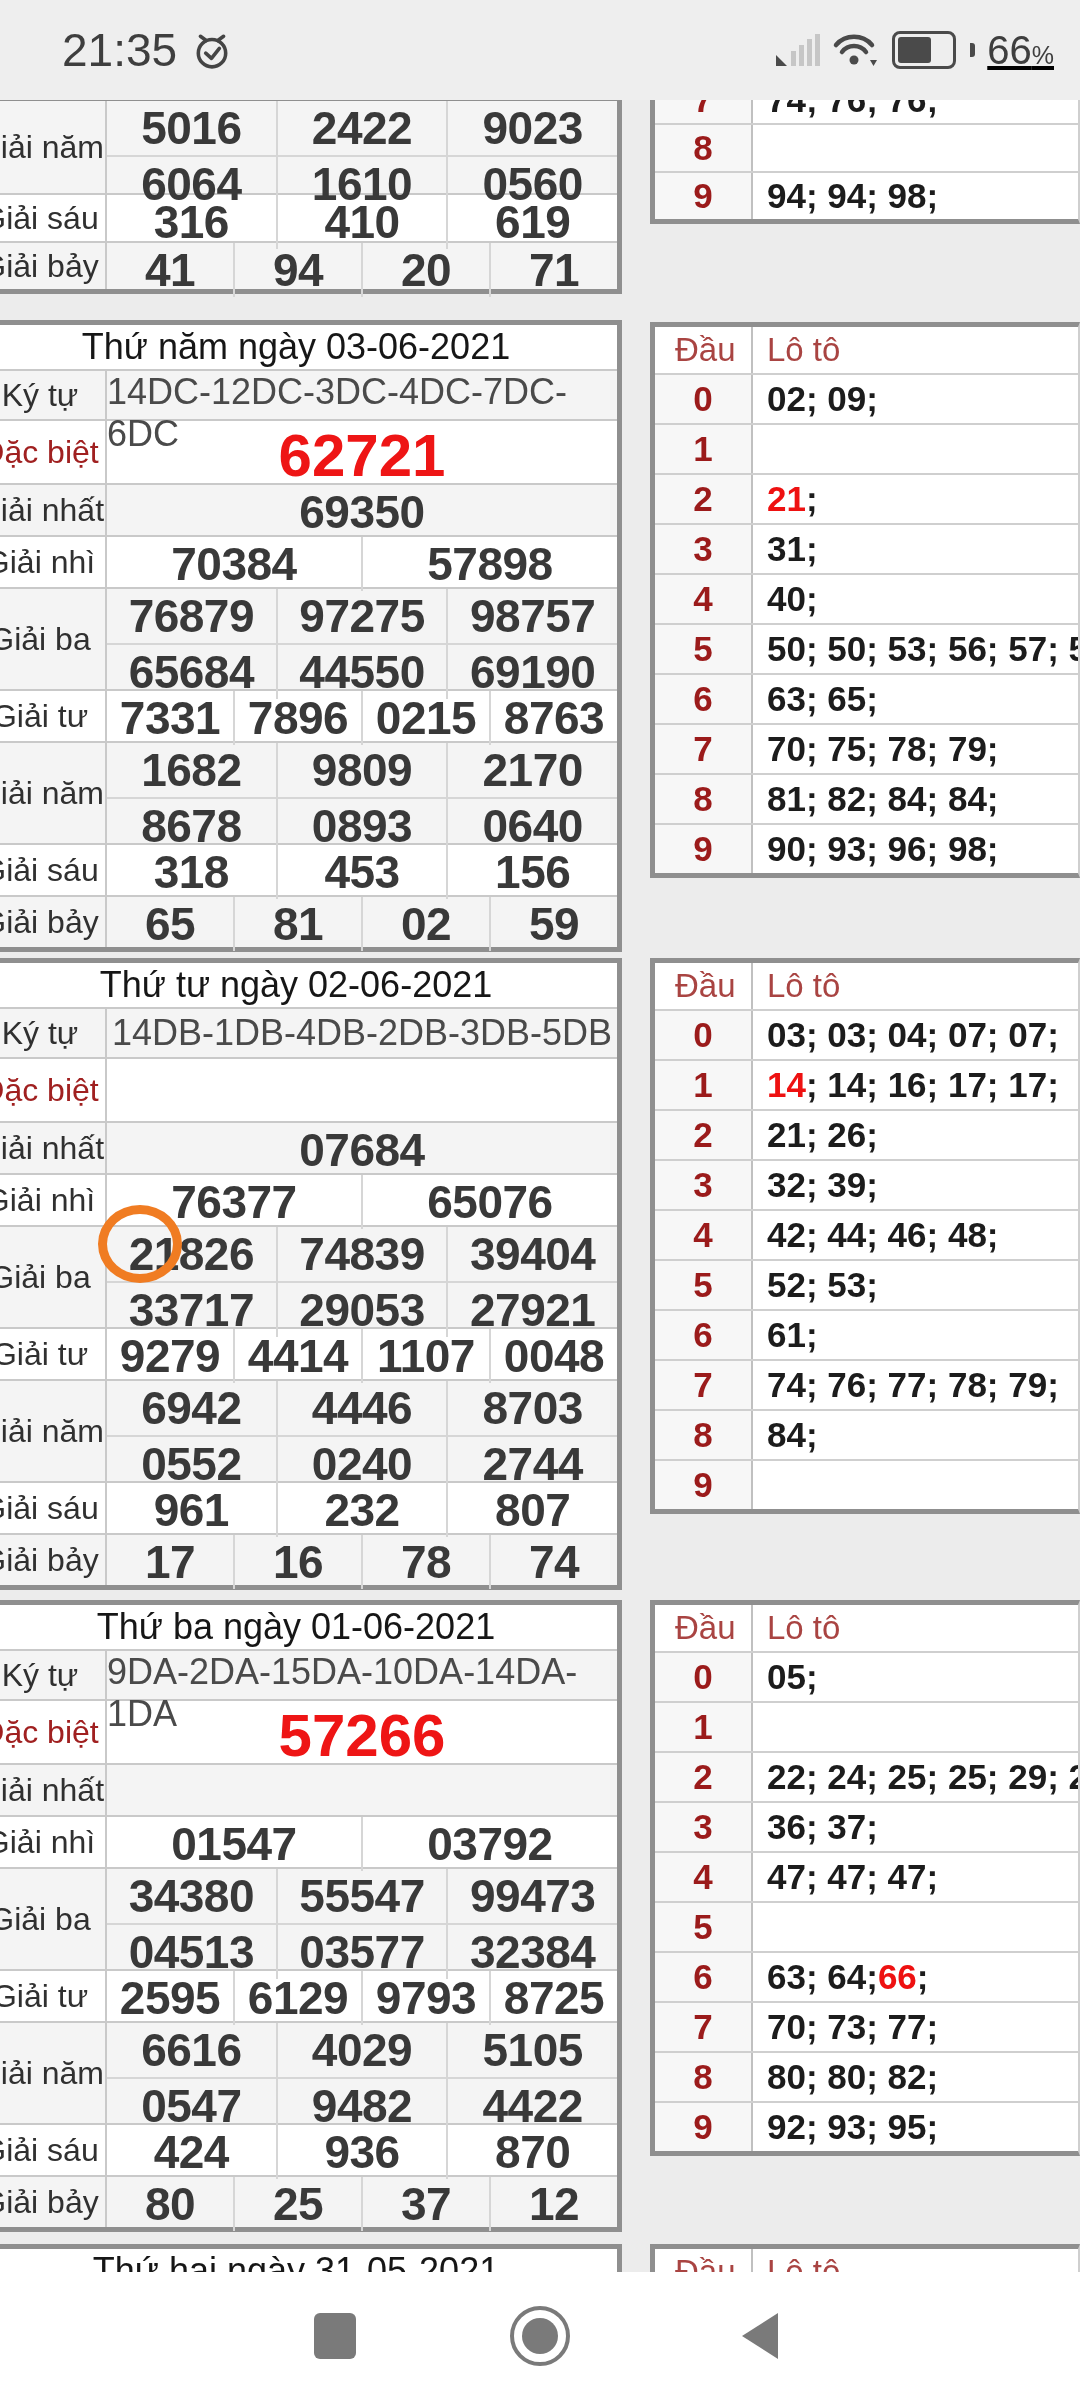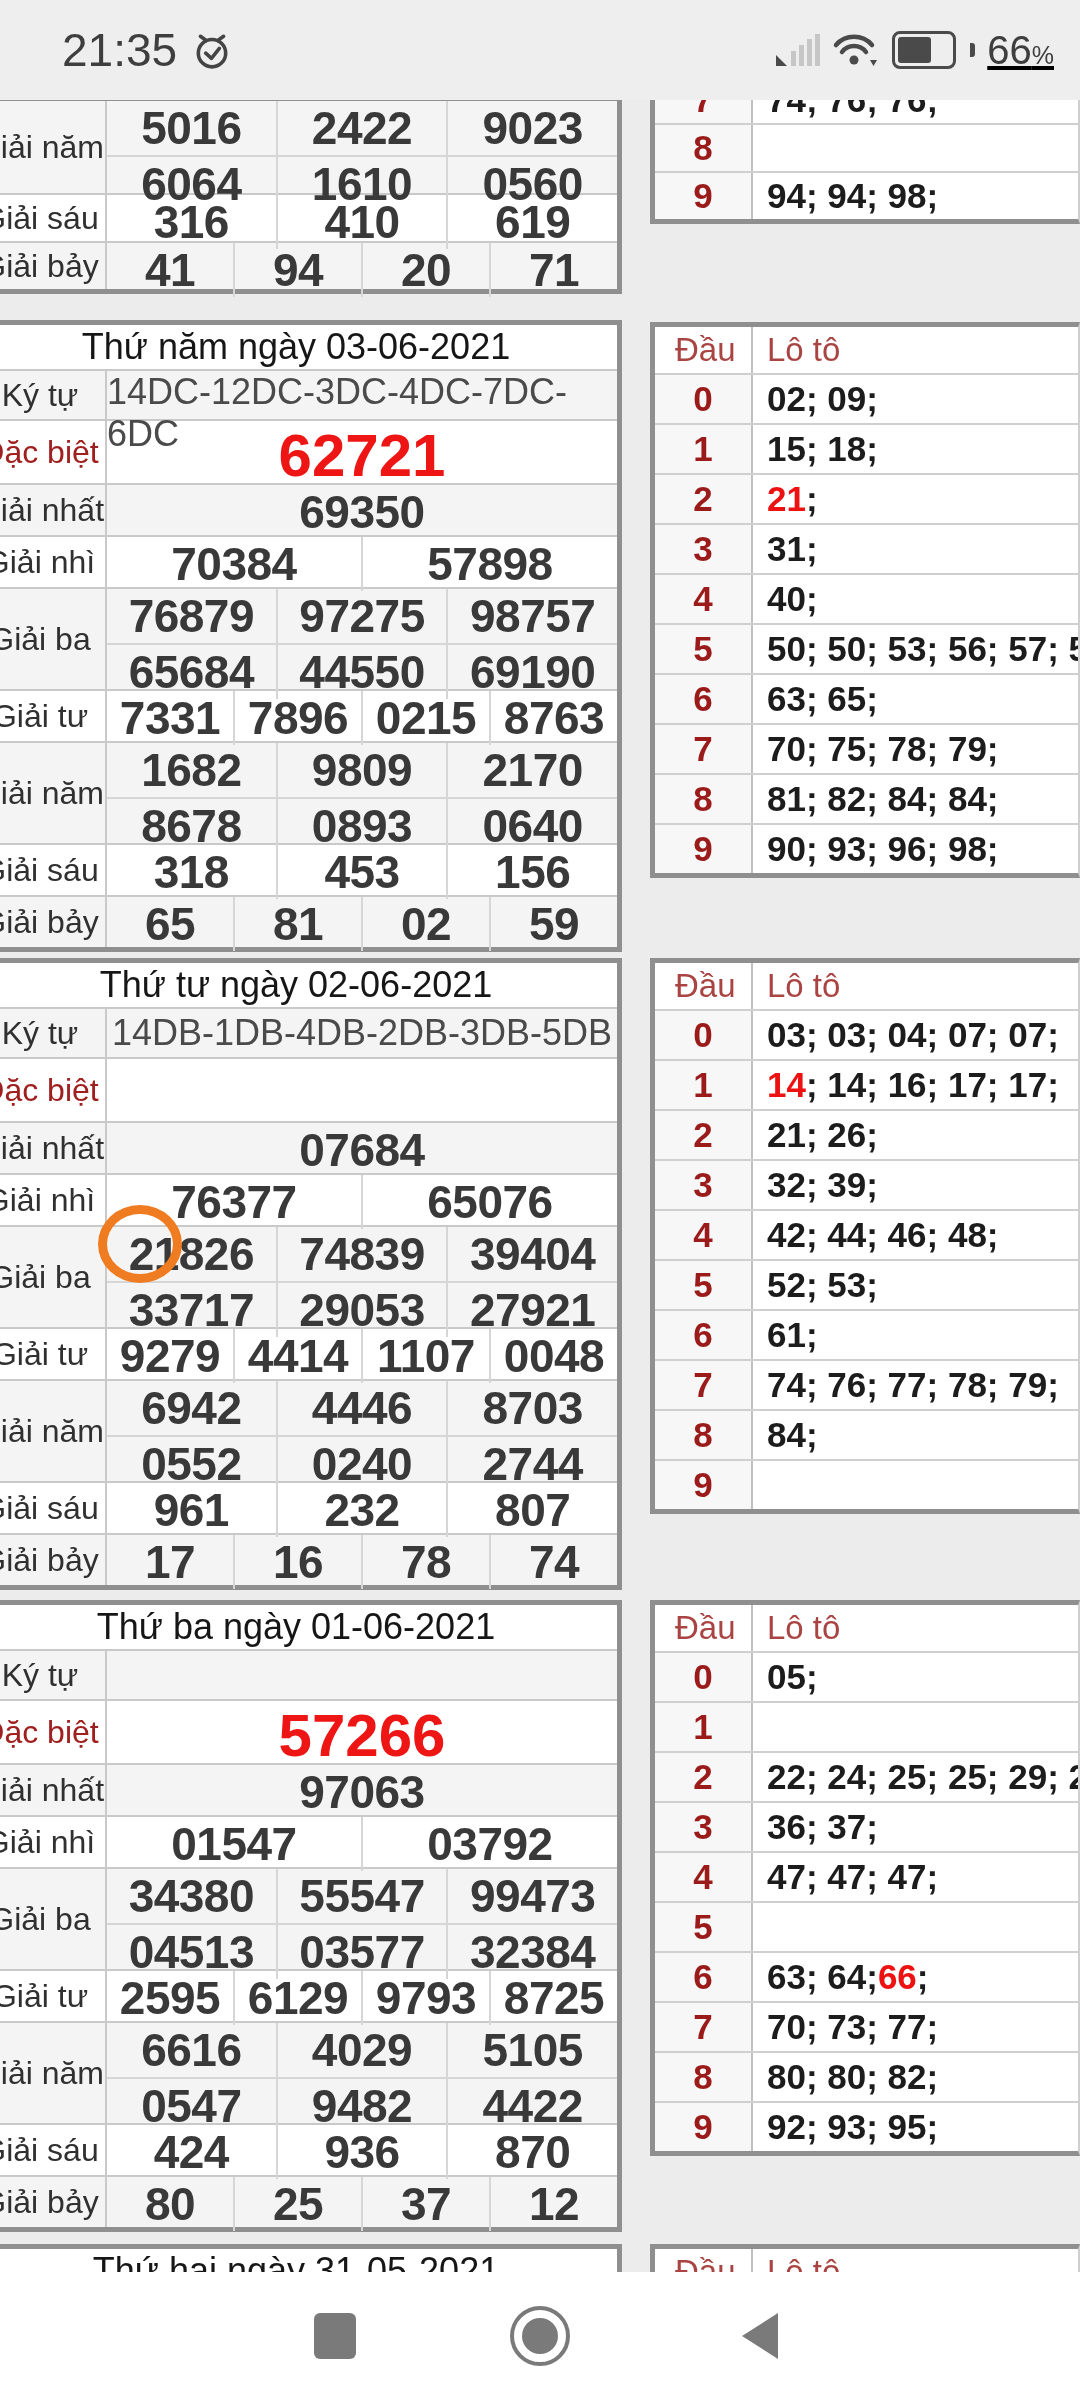--- a/index.html
+++ b/index.html
@@ -334,36 +334,36 @@
           <div class="vcell num">78</div>
           <div class="vcell num">74</div>
         </div>
       </div>
     </div>
   </div>
 <div class="lt" id="lt3" style="top:1600px">
     <div class="ldate">Thứ ba ngày 01-06-2021</div>
     <div class="lrow band-kytu">
       <div class="lab">Ký tự</div>
+      <div class="vwrap">
+        <div class="vrow">
+          <div class="vcell kytu-v">9DA-2DA-15DA-10DA-14DA-1DA</div>
+        </div>
+      </div>
     </div>
     <div class="lrow band-dacbiet">
       <div class="lab lab-db">Đặc biệt</div>
       <div class="vwrap">
         <div class="vrow">
           <div class="vcell db-v">57266</div>
         </div>
       </div>
     </div>
     <div class="lrow band-std">
       <div class="lab">Giải nhất</div>
-      <div class="vwrap">
-        <div class="vrow">
-          <div class="vcell num">97063</div>
-        </div>
-      </div>
     </div>
     <div class="lrow band-std">
       <div class="lab">Giải nhì</div>
       <div class="vwrap">
         <div class="vrow">
           <div class="vcell num">01547</div>
           <div class="vcell num">03792</div>
         </div>
       </div>
     </div>
@@ -458,23 +458,20 @@
       <div class="rh-loto">Lô tô</div>
     </div>
     <div class="rrow">
       <div class="rdau">0</div>
       <div class="rloto">
         <span>02; 09;</span>
       </div>
     </div>
     <div class="rrow">
       <div class="rdau">1</div>
-      <div class="rloto">
-        <span>15; 18;</span>
-      </div>
     </div>
     <div class="rrow">
       <div class="rdau">2</div>
       <div class="rloto">
         <span class="red">21</span>
         <span>;</span>
       </div>
     </div>
     <div class="rrow">
       <div class="rdau">3</div>

